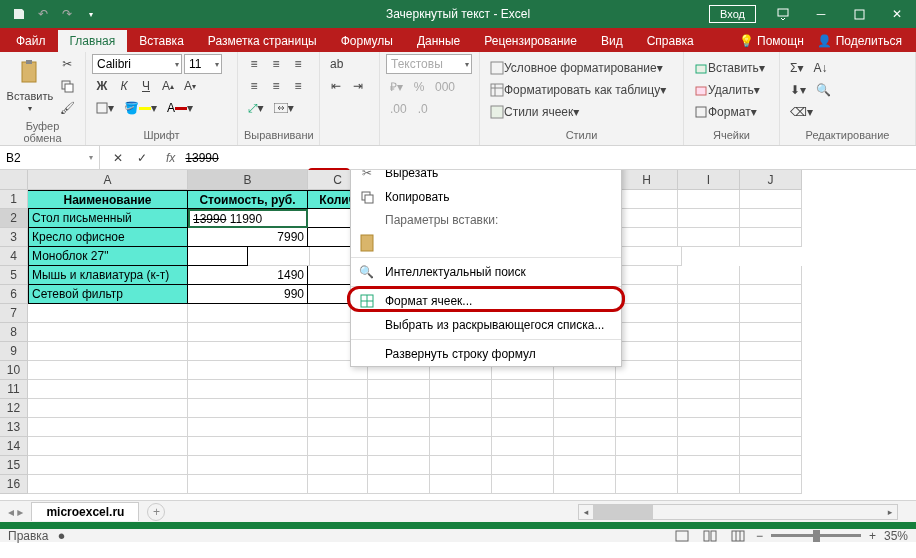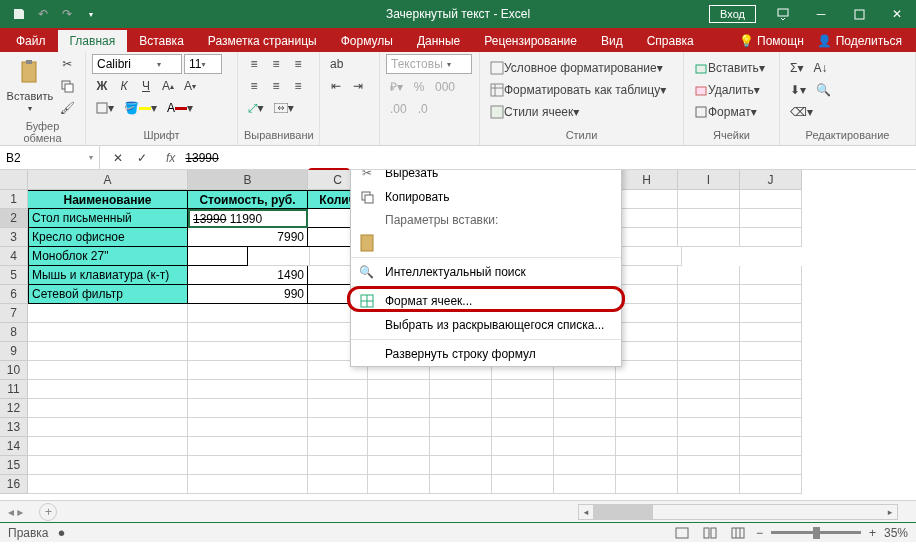--- a/index.html
+++ b/index.html
@@ -16,21 +16,21 @@
 .ribbon-tab.file{color:#fff}
 .ribbon-extras{margin-left:auto;display:flex;color:#fff;gap:2px;padding-right:8px;align-items:center}
 .ribbon-extra{padding:4px 6px;display:flex;align-items:center;gap:3px;font-size:12px}
 .ribbon{background:#f3f3f3;height:94px;border-bottom:1px solid #d4d4d4;display:flex;position:relative}
 .ribbon-group{border-right:1px solid #e1e1e1;padding:2px 6px;display:flex;flex-direction:column;justify-content:space-between;height:100%}
 .group-content{display:flex;gap:2px;flex:1}
 .group-label{text-align:center;font-size:11px;color:#666;padding:2px 0}
 .rbtn{padding:2px 4px;display:flex;align-items:center;justify-content:center;min-width:20px;min-height:20px;color:#444}
 .rbtn-lg{flex-direction:column;min-width:40px;padding:4px 2px}
 .rbtn-lg span{font-size:11px;margin-top:2px}
-.combo{border:1px solid #ababab;background:#fff;height:20px;display:flex;align-items:center;padding:0 20px 0 4px;font-size:11px}
+.combo{border:1px solid #ababab;background:#fff;height:20px;display:flex;align-items:center;padding:0 2px 0 4px;font-size:11px}
 .combo .dd{margin-left:auto;color:#666;font-size:8px}
 .font-controls{display:flex;flex-direction:column;gap:2px}
 .font-row{display:flex;gap:2px;align-items:center}
 .bold{font-weight:bold}
 .italic{font-style:italic}
 .underline{text-decoration:underline}
 .namebox-row{height:24px;border-bottom:1px solid #d4d4d4;display:flex;align-items:center;background:#fff}
 .namebox{width:100px;border-right:1px solid #d4d4d4;padding:0 6px;font-size:12px;height:100%;display:flex;align-items:center}
 .fx-btns{display:flex;gap:4px;padding:0 8px;color:#666}
 .fx-label{font-style:italic;color:#666;padding:0 6px}
@@ -59,21 +59,21 @@
 .menu-sep{height:1px;background:#e1e1e1;margin:2px 0}
 .menu-section{padding:4px 8px 4px 34px;color:#666;font-size:12px}
 .highlight-ring{position:absolute;border:3px solid #c00000;border-radius:12px;pointer-events:none;z-index:101}
 .sheet-tabs{height:22px;background:#f3f3f3;border-top:1px solid #d4d4d4;display:flex;align-items:center}
 .sheet-nav{display:flex;gap:4px;padding:0 8px;color:#888}
 .sheet-tab{background:#fff;border:1px solid #ccc;border-bottom:none;padding:2px 14px;font-size:12px;font-weight:bold}
 .sheet-add{width:18px;height:18px;border:1px solid #ccc;border-radius:50%;display:flex;align-items:center;justify-content:center;margin-left:8px;color:#888}
 .hscroll{margin-left:auto;height:16px;width:320px;background:#f3f3f3;border:1px solid #ccc;position:relative;margin-right:18px}
 .hscroll-thumb{background:#cdcdcd;height:100%;width:60px;position:absolute;left:14px}
 .hscroll-btn{position:absolute;width:14px;height:14px;top:0;display:flex;align-items:center;justify-content:center;color:#666;font-size:9px}
-.statusbar{height:20px;background:#f3f3f3;border-top:1px solid #15803d;display:flex;align-items:center;padding:0 8px;font-size:11px;color:#555}
+.statusbar{height:20px;background:#f3f3f3;border-top:7px solid #15803d;display:flex;align-items:center;padding:0 8px;font-size:11px;color:#555}
 .status-right{margin-left:auto;display:flex;align-items:center;gap:8px}
 .view-btn{width:20px;height:16px;display:flex;align-items:center;justify-content:center}
 .zoom-slider{width:90px;height:3px;background:#888;position:relative}
 .zoom-thumb{width:7px;height:12px;background:#888;position:absolute;top:-4px;left:42px}
 svg{display:block}
 .col-A{width:160px}.col-B{width:120px}.col-C{width:60px}.col-D{width:62px}.col-E{width:62px}.col-F{width:62px}.col-G{width:62px}.col-H{width:62px}.col-I{width:62px}.col-J{width:62px}
 .disabled{color:#aaa}
 </style>
 </head>
 <body>
@@ -596,20 +596,21 @@
         <div class="menu-icon"></div>
         <span>Развернуть строку формул</span>
       </div>
   </div>
 
   <div class="highlight-ring" style="left:347px;top:116px;width:278px;height:26px"></div>
 </div>
 
 <div class="sheet-tabs">
   <div class="sheet-nav">◂ ▸</div>
+  <div class="sheet-tab">microexcel.ru</div>
   <div class="sheet-add">+</div>
   <div class="hscroll">
     <div class="hscroll-btn" style="left:0">◂</div>
     <div class="hscroll-thumb"></div>
     <div class="hscroll-btn" style="right:0">▸</div>
   </div>
 </div>
 
 <div class="statusbar">
   <span>Правка</span>

